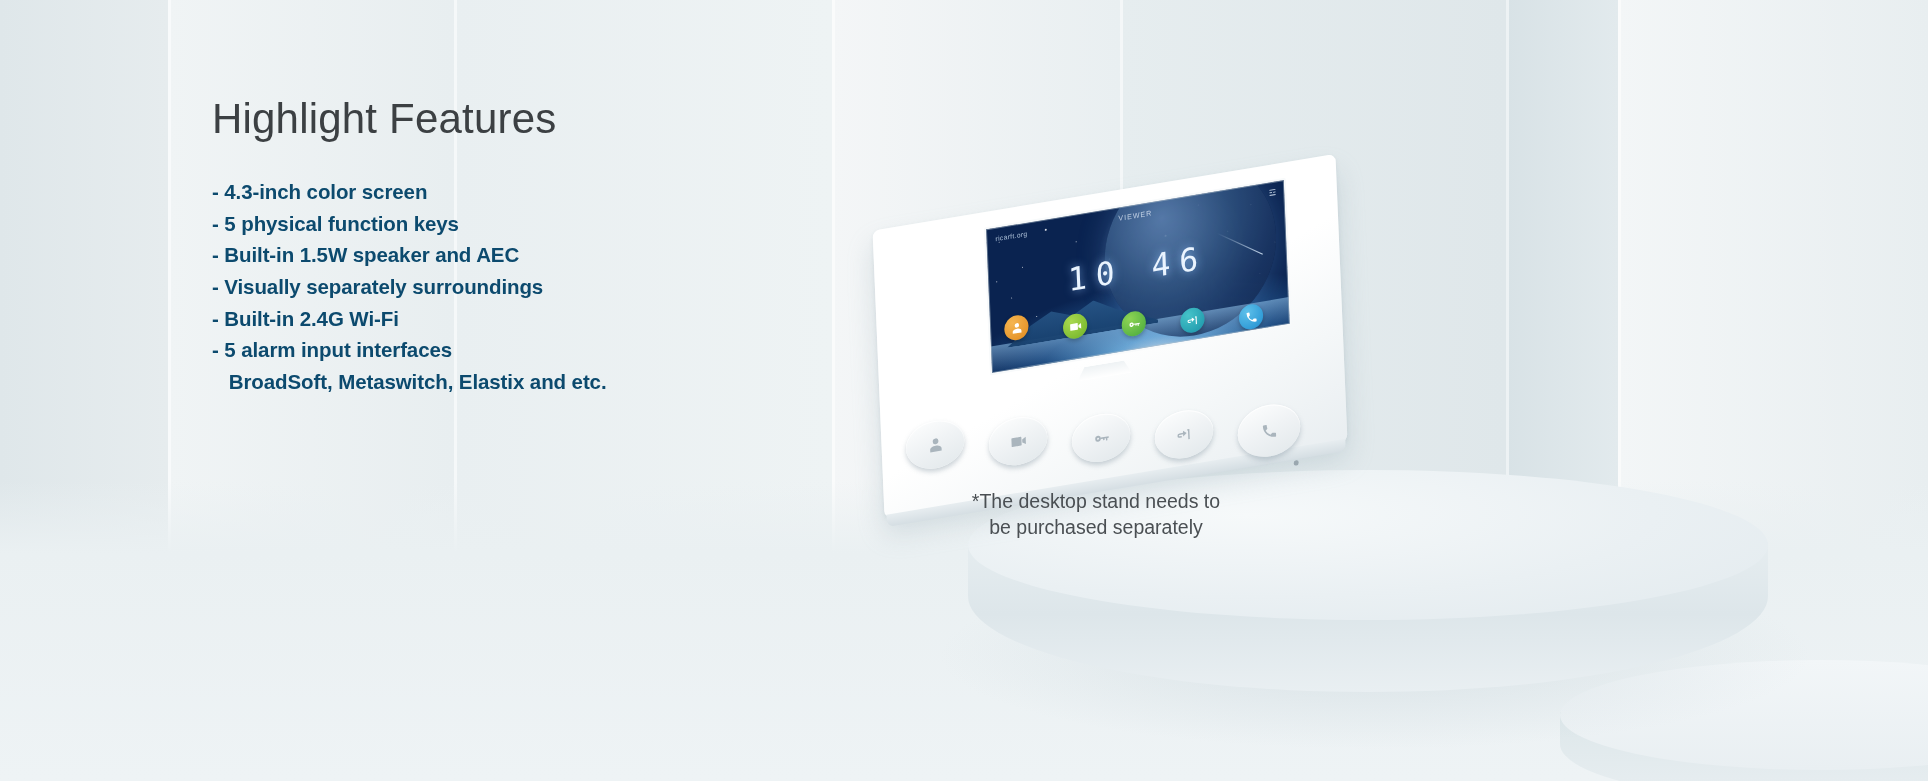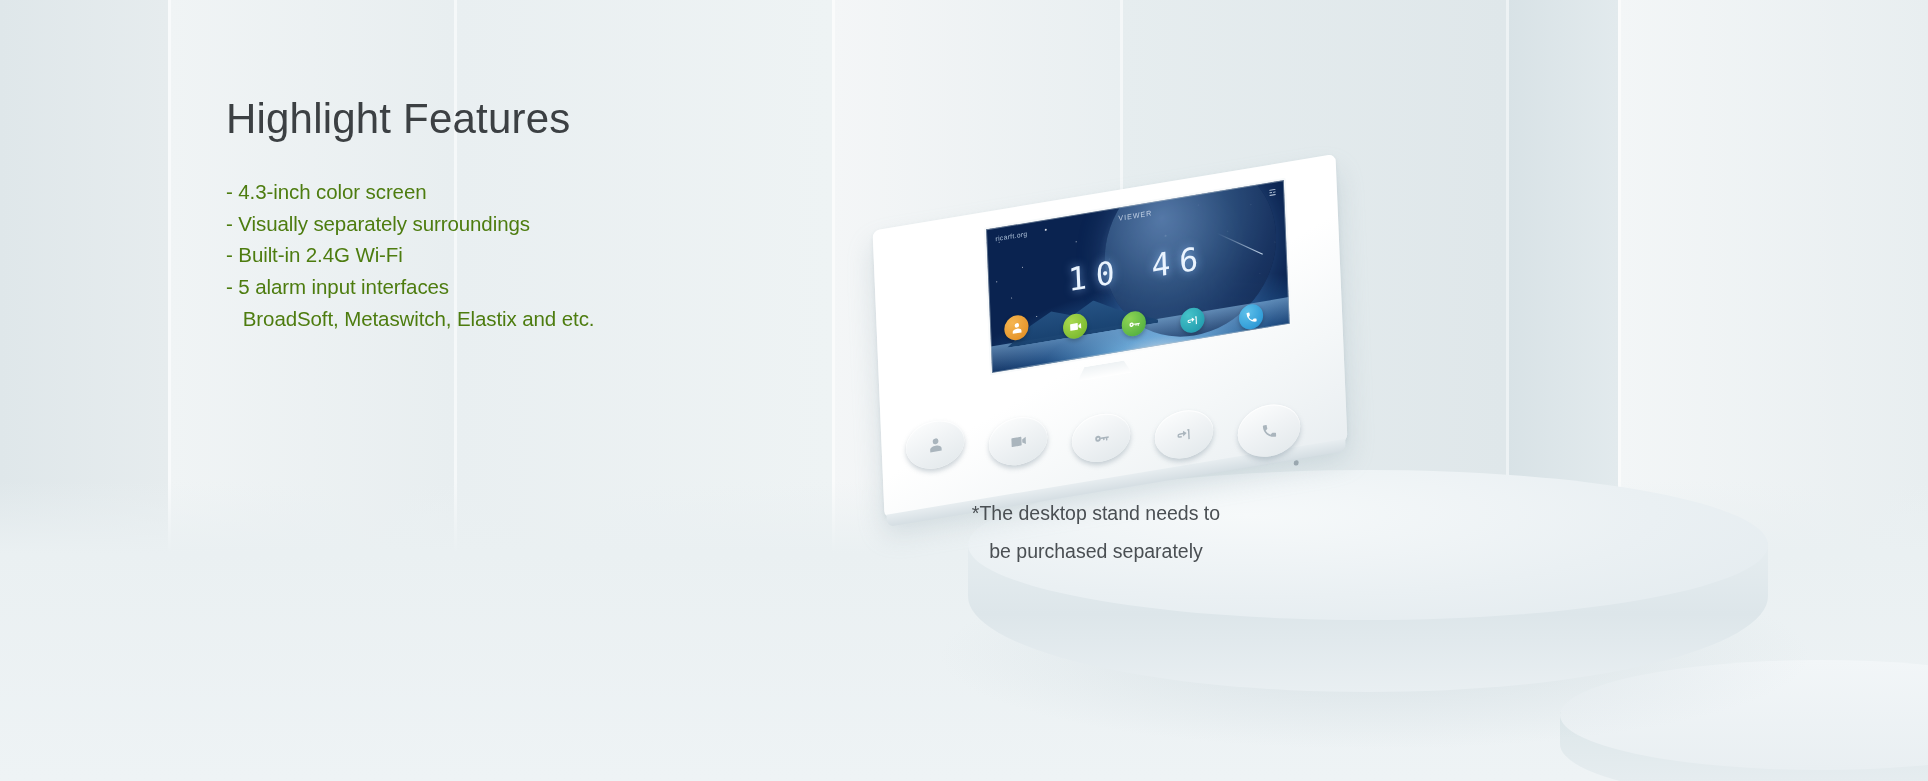--- a/index.html
+++ b/index.html
@@ -62,29 +62,29 @@
     position:absolute; left:0; top:0; width:520px; height:110px; border-radius:50%;
     background:linear-gradient(180deg,#f2f6f8,#e9eff2);
   }
   .step-body {
     position:absolute; left:0; top:52px; width:520px; height:90px;
     border-radius:0 0 260px 260px / 0 0 58px 58px;
     background:linear-gradient(180deg,#dde7ea,#e8eef1);
   }
 
   
-  .copy { position:absolute; left:226px; top:96px; width:760px; }
+  .copy { position:absolute; left:212px; top:96px; width:760px; }
   .headline {
     font-size:42px; font-weight:400; color:#3c4043; letter-spacing:.2px;
     line-height:1.1; margin-bottom:34px;
   }
   .feature-list { list-style:none; }
   .feature-list li {
-    font-size:20.5px; color:#4d7c0f; line-height:31.6px;
-    white-space:pre; letter-spacing:-.1px;
+    font-size:20.5px; color:#0c4a6e; line-height:31.6px;
+    white-space:pre; letter-spacing:-.1px;font-weight:bold;
   }
 
   
   .device-wrap {
     position:absolute; left:880px; top:196px; width:460px; height:280px;
     transform:rotate(-9.4deg) skewX(-7deg) scale(1.02);
     transform-origin:50% 50%;
   }
   .device-shadow {
     position:absolute; left:900px; top:408px; width:380px; height:64px;
@@ -209,21 +209,21 @@
   .led {
     position:absolute; left:406px; top:122px; width:5px; height:5px;
     border-radius:50%; background:#9aa7af;
   }
 
   
   .caption {
     position:absolute; left:950px; top:488px; width:292px;
     text-align:center; color:#4a4f53; font-size:19.5px; line-height:26px;
   }
-  .caption-line { display:block; white-space:pre;margin-top:12px; }
+  .caption-line { display:block; white-space:pre; }
 </style>
 </head>
 <body>
 
 <div class="scene">
   <div class="bg-base"></div>
 
   <div class="panel panel-a"></div>
   <div class="panel panel-b"></div>
   <div class="panel panel-c"></div>
@@ -250,20 +250,22 @@
   <div class="podium">
     <div class="podium-body"></div>
     <div class="podium-top"></div>
   </div>
 </div>
 
 <div class="copy">
   <h1 class="headline">Highlight Features</h1>
   <ul class="feature-list">
     <li>- 4.3-inch color screen</li>
+    <li>- 5 physical function keys</li>
+    <li>- Built-in 1.5W speaker and AEC</li>
     <li>- Visually separately surroundings</li>
     <li>- Built-in 2.4G Wi-Fi</li>
     <li>- 5 alarm input interfaces</li>
     <li>   BroadSoft, Metaswitch, Elastix and etc.</li>
   </ul>
 </div>
 
 <div class="device-shadow"></div>
 <div class="stand"></div>
 

